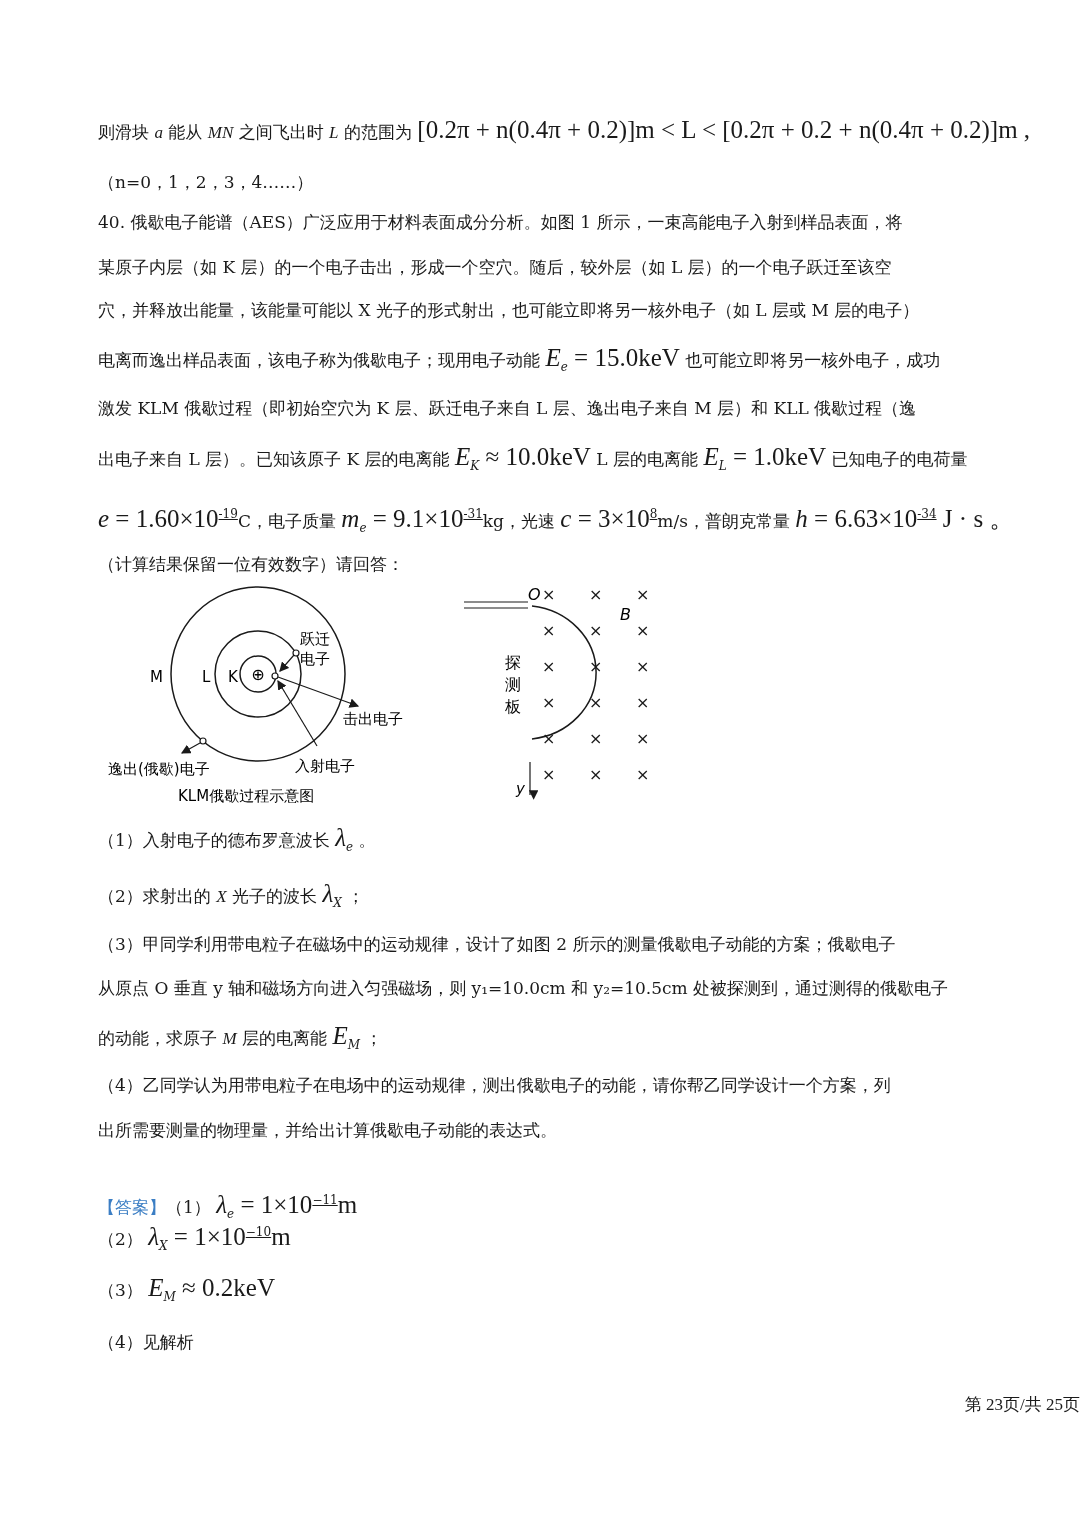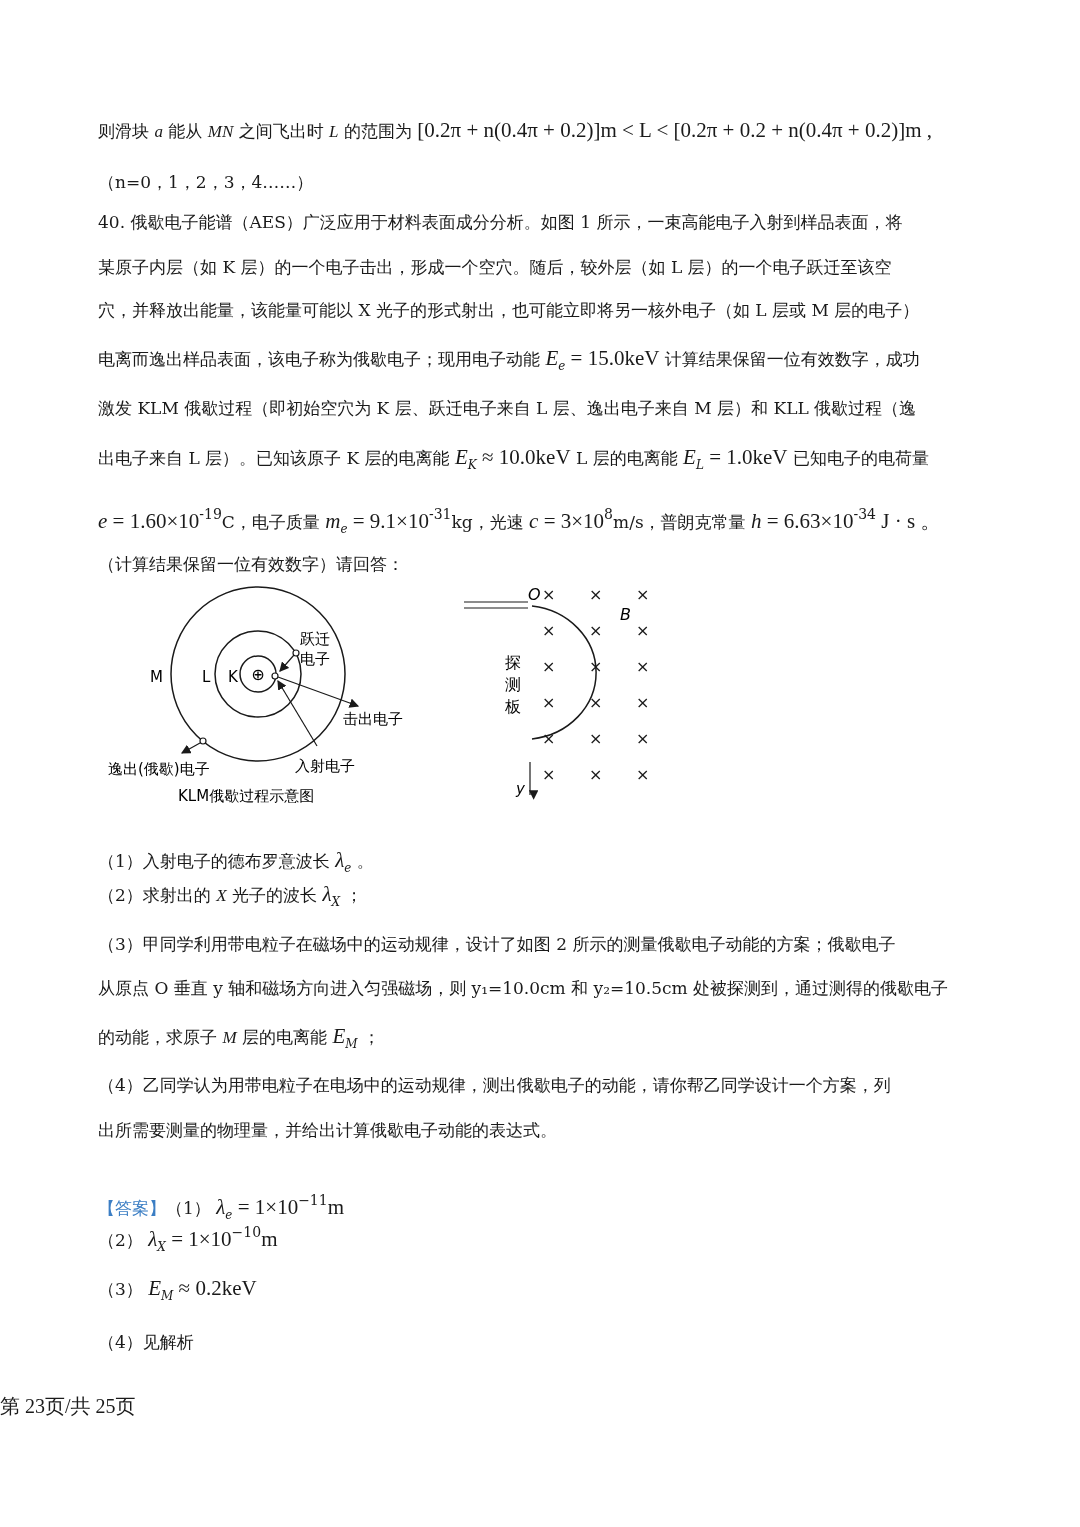--- a/index.html
+++ b/index.html
@@ -1,25 +1,25 @@
 <!DOCTYPE html>
 <html><head>
 <meta charset="utf-8">
 <style>
   html, body { margin:0; padding:0; background:#ffffff; }
   body { width:1080px; height:1527px; position:relative; overflow:hidden;
          font-family:"DejaVu Serif","Liberation Serif",serif; color:#1a1a1a; }
   .line { position:absolute; left:98px; font-size:17px; line-height:24px; white-space:nowrap; }
-  .math { font-family:"Liberation Serif","DejaVu Serif",serif; font-size:21px; }
+  .math { font-family:"Liberation Serif","DejaVu Serif",serif; font-size:25px; }
   .it { font-style:italic; font-family:"Liberation Serif",serif; }
   .sub { font-size:12px; vertical-align:-5px; font-style:italic; }
-  .sup { font-size:14px; vertical-align:9px; }
+  .sup { font-size:12px; vertical-align:9px;text-decoration:underline; }
   .answer-tag { color:#3b7ec4; }
-  .footer { position:absolute; top:1393px; left:0; width:1080px; text-align:left;
-            font-size:20px; font-family:"Liberation Serif",serif; }
+  .footer { position:absolute; top:1393px; left:0; width:1080px; text-align:right;
+            font-size:17px; font-family:"Liberation Serif",serif; }
   svg text { font-family:"DejaVu Sans","Liberation Sans",sans-serif; }
 </style>
 </head>
 <body>
 
 <div class="line" style="top:118px;">
   <span>则滑块</span>
   <span class="it">a</span>
   <span>能从</span>
   <span class="it">MN</span>
@@ -32,21 +32,21 @@
 
 <div class="line" style="top:210px;">
   <span>40.</span>
   <span>俄歇电子能谱（AES）广泛应用于材料表面成分分析。如图 1 所示，一束高能电子入射到样品表面，将</span>
 </div>
 <div class="line" style="top:255px;">某原子内层（如 K 层）的一个电子击出，形成一个空穴。随后，较外层（如 L 层）的一个电子跃迁至该空</div>
 <div class="line" style="top:298px;">穴，并释放出能量，该能量可能以 X 光子的形式射出，也可能立即将另一核外电子（如 L 层或 M 层的电子）</div>
 <div class="line" style="top:346px;">
   <span>电离而逸出样品表面，该电子称为俄歇电子；现用电子动能</span>
   <span class="math it">E</span><span class="sub">e</span><span class="math"> = 15.0keV</span>
-  <span> 计算结果保留一位有效数字，成功</span>
+  <span> 也可能立即将另一核外电子，成功</span>
 </div>
 <div class="line" style="top:396px;">激发 KLM 俄歇过程（即初始空穴为 K 层、跃迁电子来自 L 层、逸出电子来自 M 层）和 KLL 俄歇过程（逸</div>
 <div class="line" style="top:445px;">
   <span>出电子来自 L 层）。已知该原子 K 层的电离能</span>
   <span class="math it">E</span><span class="sub">K</span><span class="math"> ≈ 10.0keV</span>
   <span> L 层的电离能 </span>
   <span class="math it">E</span><span class="sub">L</span><span class="math"> = 1.0keV</span>
   <span> 已知电子的电荷量</span>
 </div>
 <div class="line" style="top:502px;">
@@ -121,21 +121,21 @@
       <text x="186" y="128">×</text>
     <text x="92" y="164">×</text>
       <text x="139" y="164">×</text>
       <text x="186" y="164">×</text>
     <text x="92" y="200">×</text>
       <text x="139" y="200">×</text>
       <text x="186" y="200">×</text>
   </g>
 </svg>
 
-<div class="line" style="top:848px;">
+<div class="line" style="top:826px;">
   <span>（1）入射电子的德布罗意波长 </span><span class="math it">λ</span><span class="sub">e</span><span> 。</span>
 </div>
 <div class="line" style="top:882px;">
   <span>（2）求射出的 </span><span class="it">X</span><span> 光子的波长 </span><span class="math it">λ</span><span class="sub">X</span><span> ；</span>
 </div>
 <div class="line" style="top:932px;">（3）甲同学利用带电粒子在磁场中的运动规律，设计了如图 2 所示的测量俄歇电子动能的方案；俄歇电子</div>
 <div class="line" style="top:976px;text-align:center;">从原点 O 垂直 y 轴和磁场方向进入匀强磁场，则 y₁=10.0cm 和 y₂=10.5cm 处被探测到，通过测得的俄歇电子</div>
 <div class="line" style="top:1024px;">
   <span>的动能，求原子 </span><span class="it">M</span><span> 层的电离能 </span><span class="math it">E</span><span class="sub">M</span><span> ；</span>
 </div>

